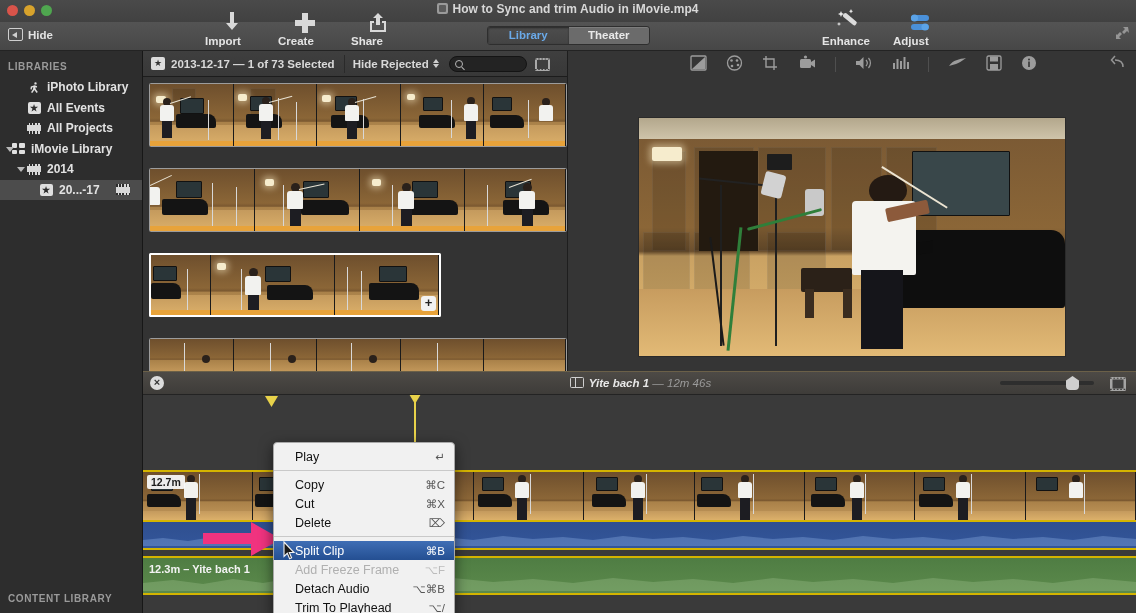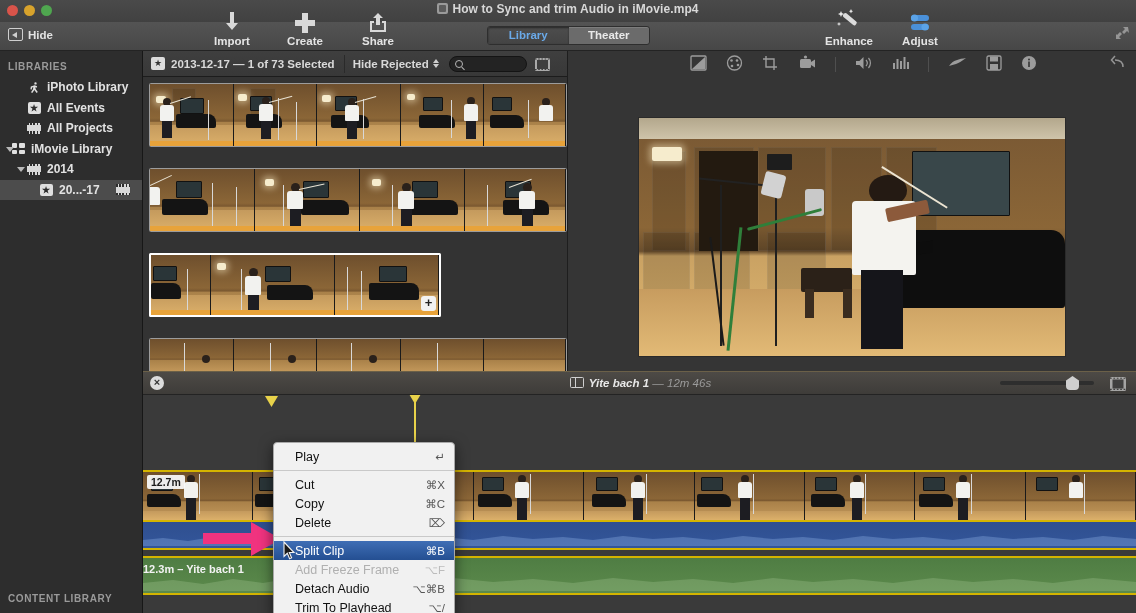--- a/index.html
+++ b/index.html
@@ -52,21 +52,21 @@
     position: relative;
   }
   .hide-ico:after {
     content:''; position:absolute; left:3px; top:3.2px;
     border-top:3px solid transparent; border-bottom:3px solid transparent;
     border-right:5px solid #cfcfcf;
   }
   .tb-actions {
     position: absolute; left: 205px; top: -16px; display: flex; gap: 19px;
   }
-  .tb-item { width: 54px; text-align: center; color: #e4e4e4; cursor: default; }
+  .tb-item { width: 54px; color: #e4e4e4; cursor: default; }
   .tb-item .gl { height: 28px; display: flex; align-items: flex-end; justify-content: center; }
   .tb-item .lbl { font-size: 11.5px; font-weight: bold; margin-top: 1px; }
   .tb-right {
     position: absolute; right: 189px; top: -16px; display: flex; gap: 17px;
   }
   .seg {
     position: absolute; left: 487px; top: 4px;
     width: 163px; height: 19px; border-radius: 3px;
     background: #6b6b6b; border: 1px solid #2e2e2e; display: flex;
     box-shadow: inset 0 1px 0 rgba(255,255,255,.12);
@@ -254,21 +254,21 @@
   }
   .wave {
     position: absolute; left:0; right:0; bottom: 2px; height: 12px; opacity: .5;
   }
   .badge-clip {
     position: absolute; left: 4px; top: 3px; background: rgba(250,250,250,.93);
     color: #1b1b1b; font-size: 10.5px; font-weight: bold; padding: 1px 4px; border-radius: 2px;
     z-index: 4;
   }
   .green-label {
-    position: absolute; left: 0; top: 5px; color: #f3f3f3; font-size: 11px; font-weight: bold; z-index: 4;
+    position: absolute; left: 6px; top: 5px; color: #f3f3f3; font-size: 11px; font-weight: bold; z-index: 4;
   }
   .playhead {
     position: absolute; left: 271px; top: 0px; width: 2px; height: 218px;
     background: #e8d24a; z-index: 30;
   }
   .playhead:before {
     content: ''; position: absolute; left: -5px; top: -1px;
     border-left: 6px solid transparent; border-right: 6px solid transparent;
     border-top: 10px solid #e8d24a;
   }
@@ -969,26 +969,26 @@
     </svg>
   </div>
 
   <div class="ctx">
     <div class="ctx-item">
       <span>Play</span>
       <span class="key">↵</span>
     </div>
     <div class="ctx-sep"></div>
     <div class="ctx-item">
+      <span>Copy</span>
+      <span class="key">⌘C</span>
+    </div>
+    <div class="ctx-item">
       <span>Cut</span>
       <span class="key">⌘X</span>
-    </div>
-    <div class="ctx-item">
-      <span>Copy</span>
-      <span class="key">⌘C</span>
     </div>
     <div class="ctx-item">
       <span>Delete</span>
       <span class="key">⌦</span>
     </div>
     <div class="ctx-sep"></div>
     <div class="ctx-item sel">
       <span>Split Clip</span>
       <span class="key">⌘B</span>
     </div>

